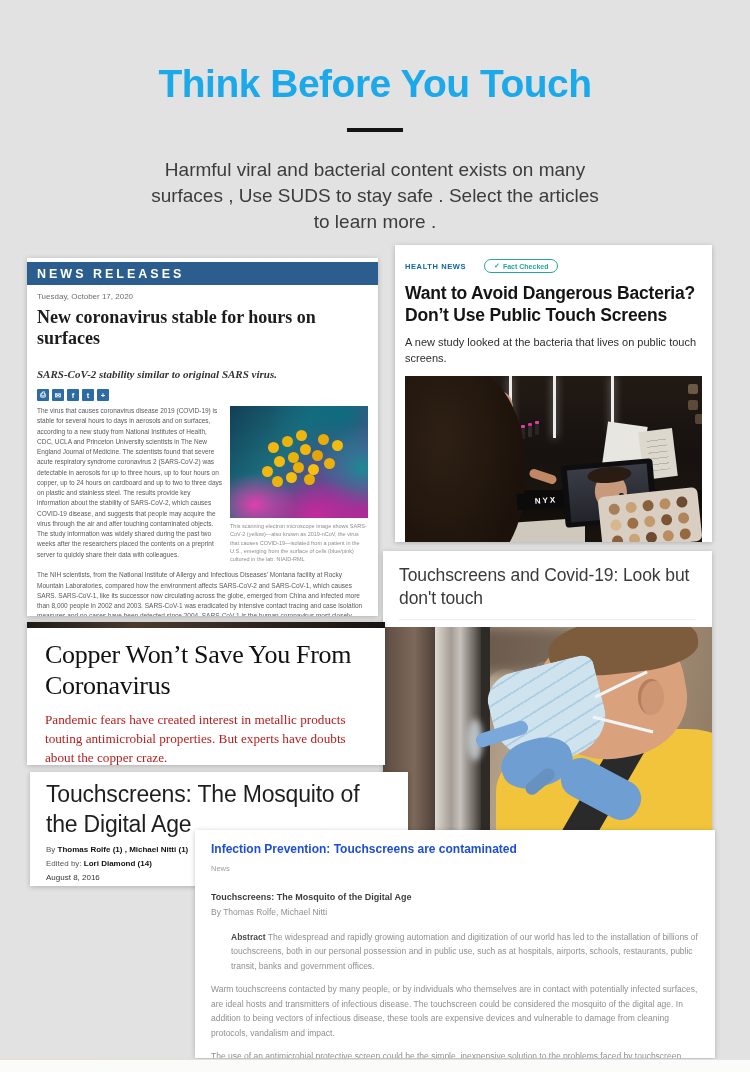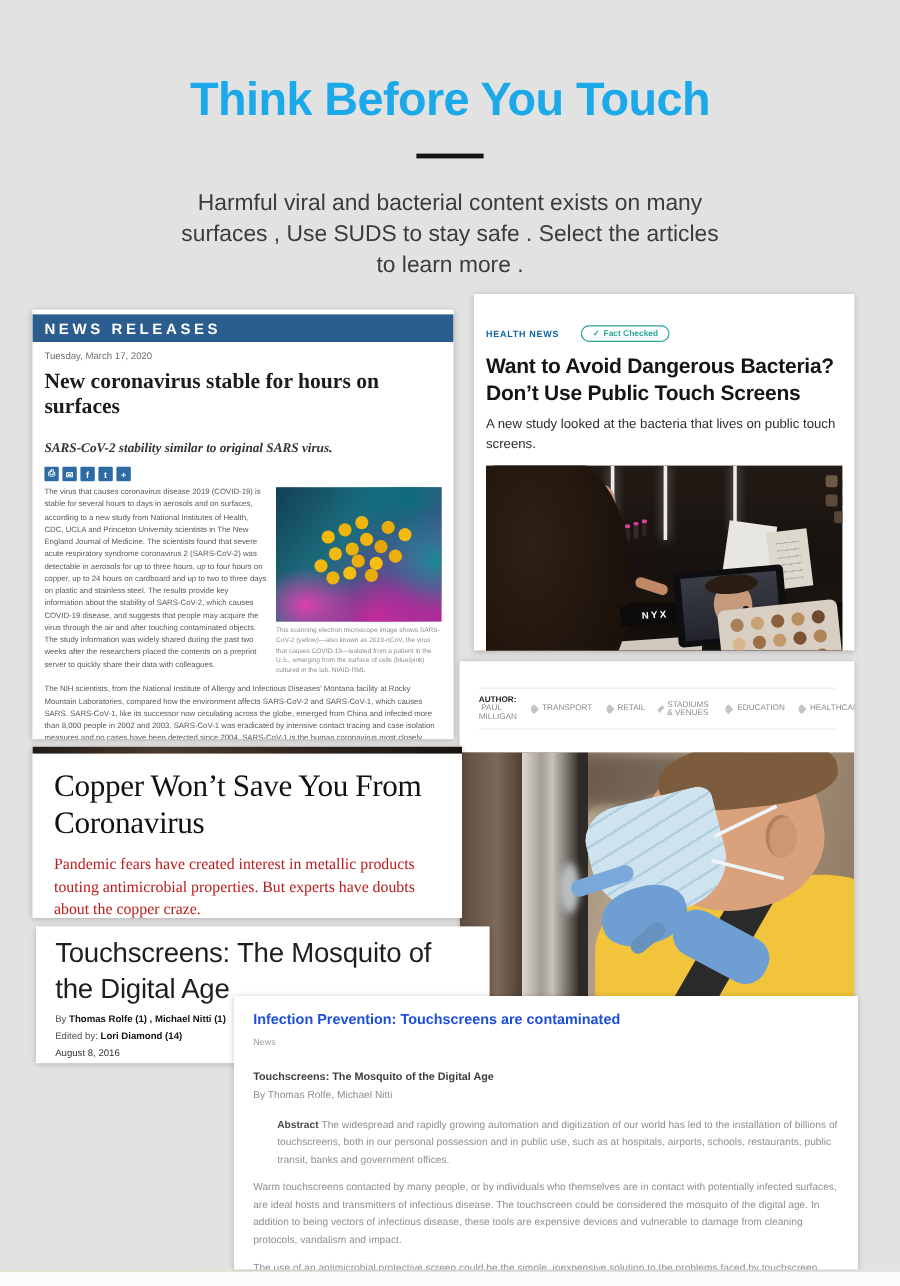--- a/index.html
+++ b/index.html
@@ -53,21 +53,21 @@
     position:absolute; left:58px; top:46px; width:11px; height:11px; border-radius:50%; background:#eab308;
     box-shadow: 12px -8px 0 #f1b50c, 24px -2px 0 #e5a50a, -14px 4px 0 #f3bb10, 5px 10px 0 #eaae0b,
       20px 12px 0 #f5c011, -6px -16px 0 #eab30c, 8px -22px 0 #f0b60e, 30px -18px 0 #e8ab09,
       -20px -10px 0 #f2b80f, 36px 6px 0 #ecb00d, -2px 20px 0 #f4bd12, 16px 22px 0 #e9ad0a,
       -26px 14px 0 #f1b70e, -16px 24px 0 #edb20c, 44px -12px 0 #f3ba10;
   }
   .nih-caption { margin-top:4px; font-size:5.5px; line-height:1.5; color:#8d8d8d; }
   .nih-p2 { margin-top:7px; }
   
   #card-hl { left:395px; top:245px; width:317px; height:297px; z-index:1; padding:10px; }
-  .hl-kicker-row { display:flex; align-items:center; gap:18px; margin-top:16px; }
+  .hl-kicker-row { display:flex; align-items:center; gap:18px; margin-top:4px; }
   .hl-kicker { font-size:7.5px; font-weight:bold; color:#0d65a8; letter-spacing:0.6px; }
   .hl-badge {
     font-size:7px; color:#27a598; border:1px solid #27a598; border-radius:9px; padding:2px 9px;
     display:flex; align-items:center; gap:3px; font-weight:bold;
   }
   .hl-headline { margin-top:9px; font-size:17.5px; font-weight:bold; color:#141414; line-height:1.26; letter-spacing:-0.2px; }
   .hl-dek { margin-top:9px; font-size:11px; color:#2d2d2d; line-height:1.45; }
   .photo-makeup {
     position:relative; margin-top:9px; width:297px; height:172px; overflow:hidden;
     background:linear-gradient(180deg,#221a14 0%,#171210 45%,#20180f 100%);
@@ -168,21 +168,21 @@
   <div class="title-divider"></div>
   <div class="page-subtitle">Harmful viral and bacterial content exists on many
 surfaces , Use SUDS to stay safe . Select the articles
 to learn more .</div>
 
   <div class="card" id="card-nih">
     <div class="nih-bar">
       <span>NEWS RELEASES</span>
     </div>
     <div class="nih-body">
-      <div class="nih-date">Tuesday, March 17, 2020</div>
+      <div class="nih-date">Tuesday, October 17, 2020</div>
       <div class="nih-headline">New coronavirus stable for hours on surfaces</div>
       <div class="nih-subhead">SARS-CoV-2 stability similar to original SARS virus.</div>
       <div class="nih-social">
         <span>⎙</span>
         <span>✉</span>
         <span>f</span>
         <span>t</span>
         <span>+</span>
       </div>
       <div class="nih-row">
@@ -232,20 +232,21 @@
       <div class="mk-mascara"></div>
       <div class="mk-mascara-band"></div>
       <div class="mk-palette">
         <div class="mk-pal-dots"></div>
       </div>
     </div>
   </div>
 
   <div class="card" id="card-cv">
     <div class="cv-head">
+      <div class="cv-headline">Touchscreens and Covid-19: Look but don't touch</div>
       <div class="cv-meta">
         <span>
           <span class="cv-author-label">AUTHOR:</span>
           <span class="cv-author">PAUL MILLIGAN</span>
         </span>
         <span class="cv-tag">
             <span class="tag-ico"></span>
             <span>TRANSPORT</span>
           </span>
         <span class="cv-tag">

